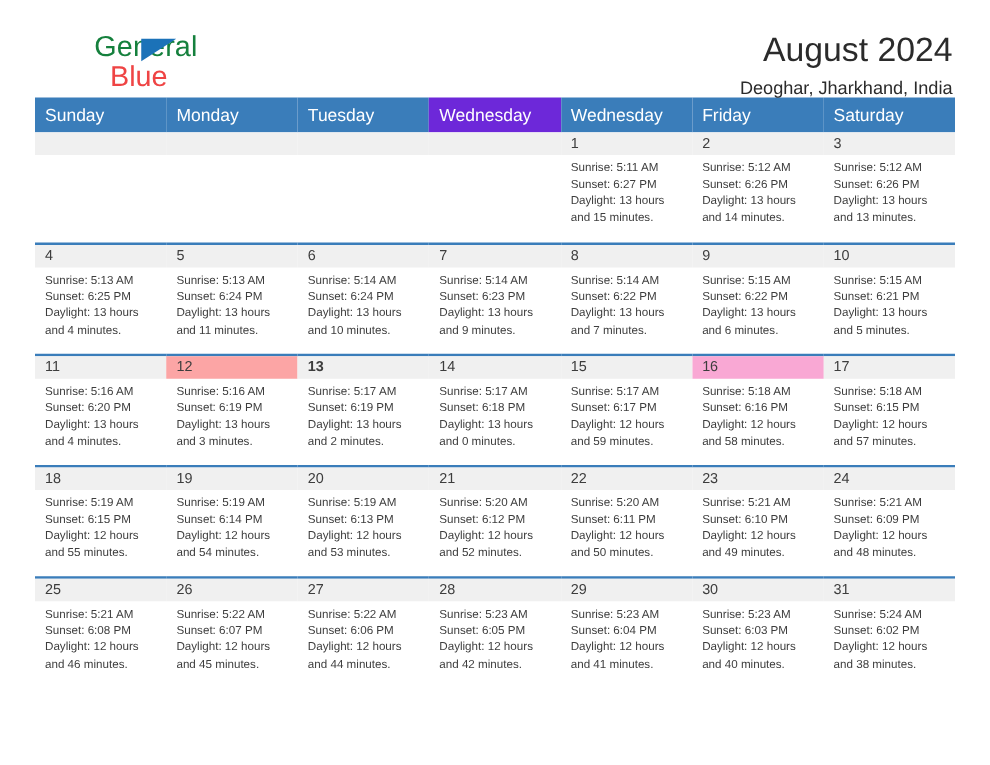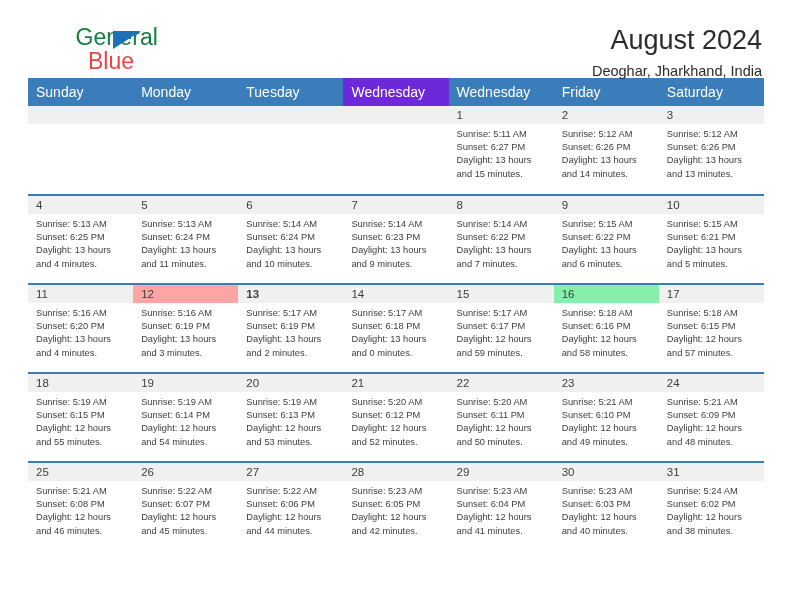--- a/index.html
+++ b/index.html
@@ -340,21 +340,21 @@
               <div class="info">
                 <div>Sunrise: 5:17 AM</div>
                 <div>Sunset: 6:17 PM</div>
                 <div>Daylight: 12 hours</div>
                 <div>and 59 minutes.</div>
               </div>
             </div>
           </td>
           <td style="border-top-color: rgb(58, 125, 186);">
             <div class="daycell">
-              <div class="daynum-strip" style="background: #86efac;">16</div>
+              <div class="daynum-strip" style="background: #f9a8d4;">16</div>
               <div class="info">
                 <div>Sunrise: 5:18 AM</div>
                 <div>Sunset: 6:16 PM</div>
                 <div>Daylight: 12 hours</div>
                 <div>and 58 minutes.</div>
               </div>
             </div>
           </td>
           <td style="border-top-color: rgb(58, 125, 186);">
             <div class="daycell">

